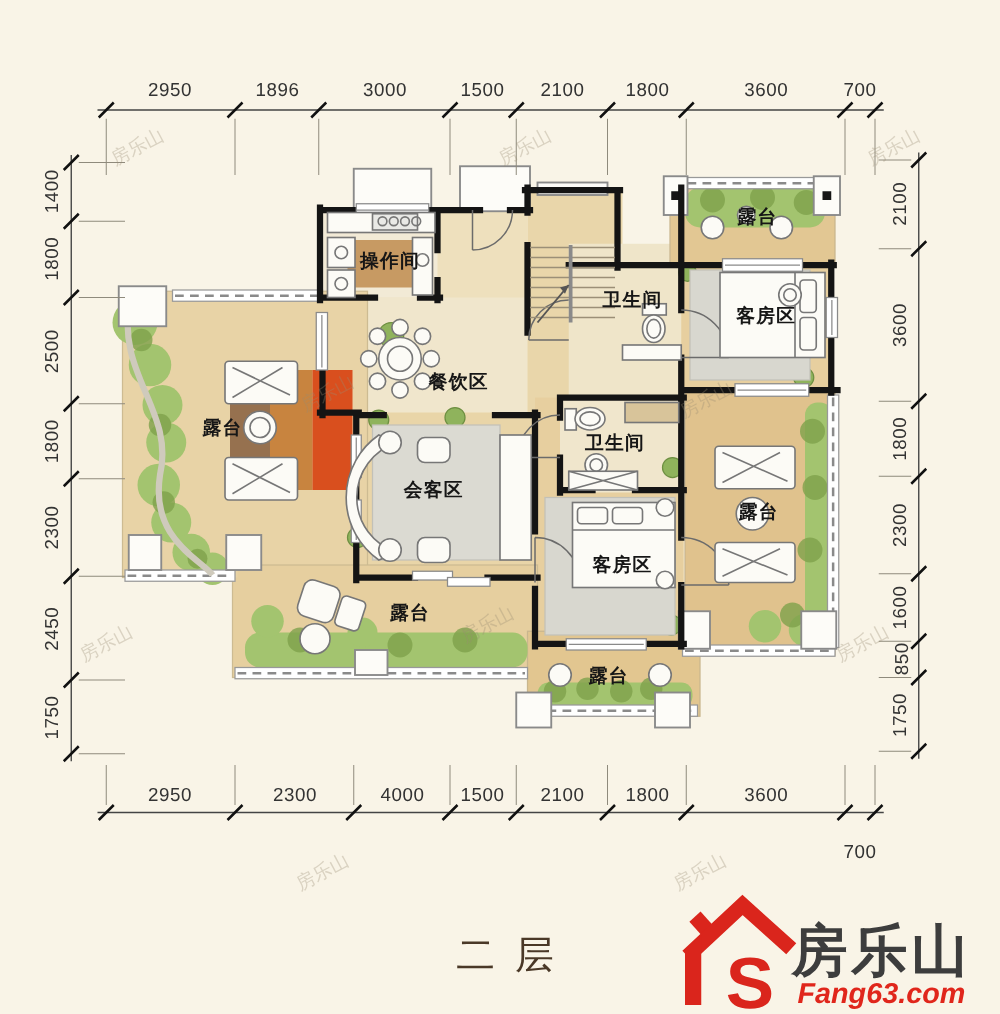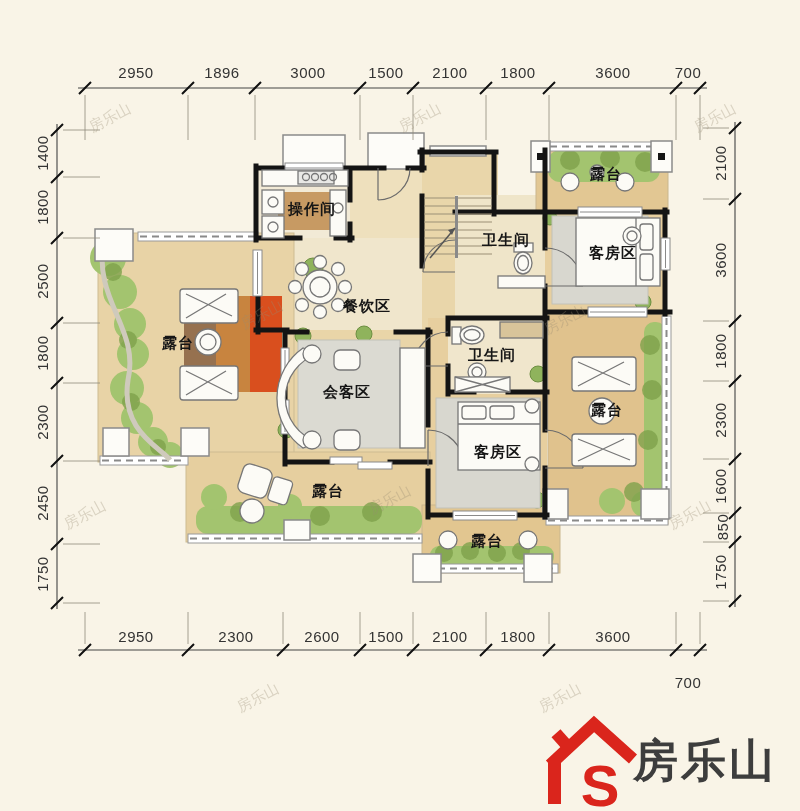--- a/index.html
+++ b/index.html
@@ -328,21 +328,21 @@
   <span class="dim" style="left:222px;top:72px">1896</span>
   <span class="dim" style="left:308px;top:72px">3000</span>
   <span class="dim" style="left:386px;top:72px">1500</span>
   <span class="dim" style="left:450px;top:72px">2100</span>
   <span class="dim" style="left:518px;top:72px">1800</span>
   <span class="dim" style="left:613px;top:72px">3600</span>
   <span class="dim" style="left:688px;top:72px">700</span>
 
   <span class="dim" style="left:136px;top:636px">2950</span>
   <span class="dim" style="left:236px;top:636px">2300</span>
-  <span class="dim" style="left:322px;top:636px">2600</span>
+  <span class="dim" style="left:322px;top:636px">4000</span>
   <span class="dim" style="left:386px;top:636px">1500</span>
   <span class="dim" style="left:450px;top:636px">2100</span>
   <span class="dim" style="left:518px;top:636px">1800</span>
   <span class="dim" style="left:613px;top:636px">3600</span>
   <span class="dim" style="left:688px;top:682px">700</span>
 
   <span class="dim v" style="left:42px;top:153px">1400</span>
   <span class="dim v" style="left:42px;top:207px">1800</span>
   <span class="dim v" style="left:42px;top:281px">2500</span>
   <span class="dim v" style="left:42px;top:353px">1800</span>
@@ -364,15 +364,17 @@
   <span class="room" style="left:613px;top:253px">客房区</span>
   <span class="room" style="left:606px;top:174px">露台</span>
   <span class="room" style="left:178px;top:343px">露台</span>
   <span class="room" style="left:347px;top:392px">会客区</span>
   <span class="room" style="left:492px;top:355px">卫生间</span>
   <span class="room" style="left:498px;top:452px">客房区</span>
   <span class="room" style="left:607px;top:410px">露台</span>
   <span class="room" style="left:328px;top:491px">露台</span>
   <span class="room" style="left:487px;top:541px">露台</span>
 
+  <div class="title">二层</div>
   <div class="brand-name">房乐山</div>
+  <div class="brand-domain">Fang63.com</div>
 
 </div>
 
 </body></html>

